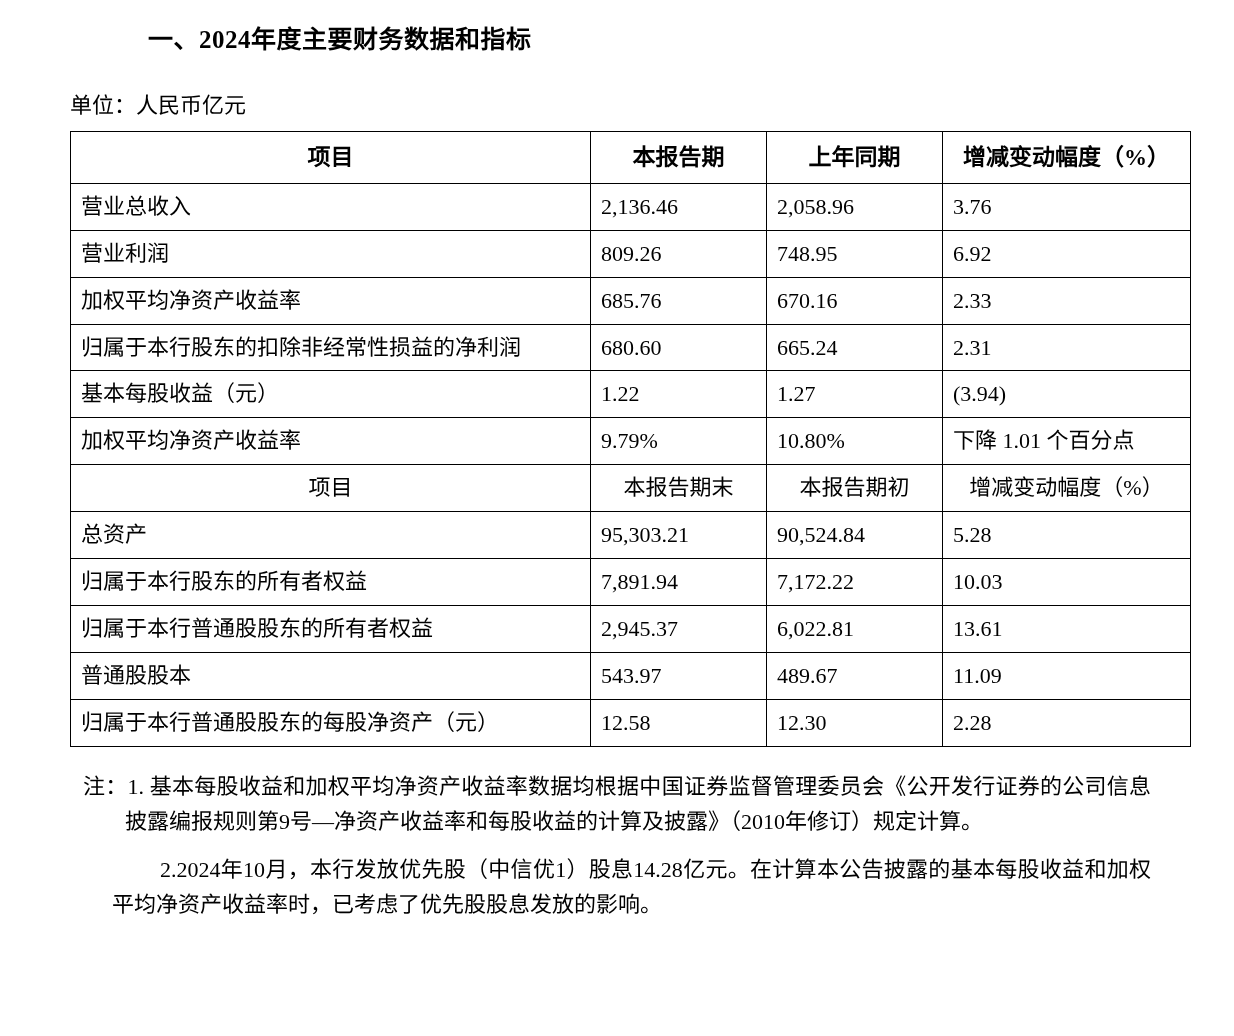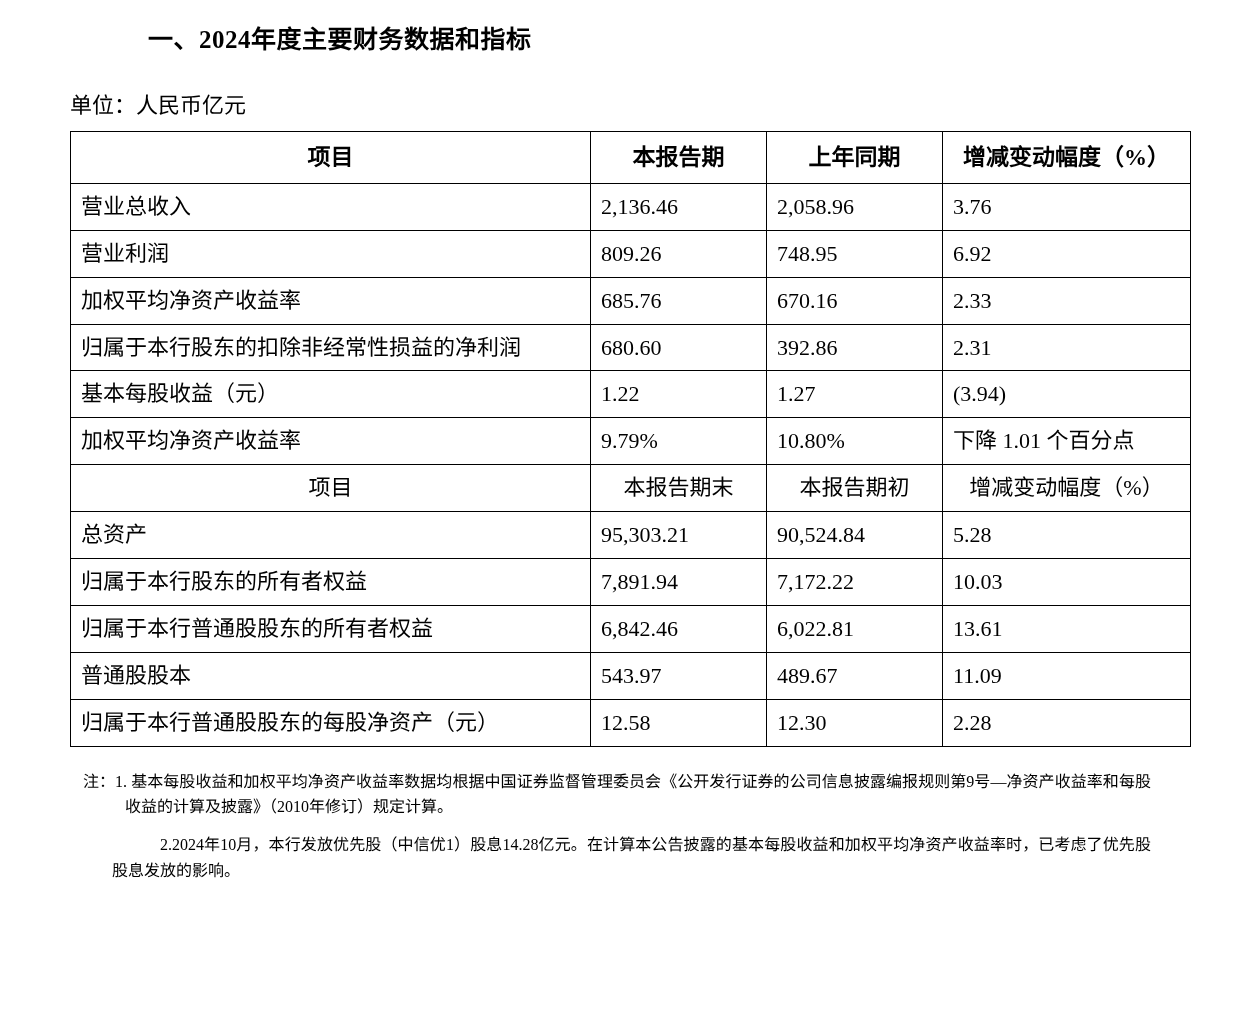--- a/index.html
+++ b/index.html
@@ -66,21 +66,21 @@
   }
   .sub-header td {
     text-align: center;
     font-weight: bold;
     font-size: 23px;
     padding: 9px 10px;
   }
   .notes {
     margin: 22px auto 0 auto;
     width: 1068px;
-    font-size: 16px;
+    font-size: 22px;
     line-height: 1.62;
   }
   .note-block {
     margin-bottom: 12px;
     text-align: justify;
   }
   .note-block.first { text-indent: 0; padding-left: 42px; }
   .note-block.first .lead { margin-left: -42px; }
   .note-block.second { text-indent: 48px; margin-left: 29px; }
 </style>
@@ -123,21 +123,21 @@
       </tr>
       <tr>
         <td class="item-cell">加权平均净资产收益率</td>
         <td class="num-cell">685.76</td>
         <td class="num-cell">670.16</td>
         <td class="num-cell">2.33</td>
       </tr>
       <tr>
         <td class="item-cell">归属于本行股东的扣除非经常性损益的净利润</td>
         <td class="num-cell">680.60</td>
-        <td class="num-cell">392.86</td>
+        <td class="num-cell">665.24</td>
         <td class="num-cell">2.31</td>
       </tr>
       <tr>
         <td class="item-cell">基本每股收益（元）</td>
         <td class="num-cell">1.22</td>
         <td class="num-cell">1.27</td>
         <td class="num-cell">(3.94)</td>
       </tr>
       <tr>
         <td class="item-cell">加权平均净资产收益率</td>
@@ -160,21 +160,21 @@
         <td class="num-cell">5.28</td>
       </tr>
       <tr>
         <td class="item-cell">归属于本行股东的所有者权益</td>
         <td class="num-cell">7,891.94</td>
         <td class="num-cell">7,172.22</td>
         <td class="num-cell">10.03</td>
       </tr>
       <tr>
         <td class="item-cell">归属于本行普通股股东的所有者权益</td>
-        <td class="num-cell">6,842.46</td>
+        <td class="num-cell">2,945.37</td>
         <td class="num-cell">6,022.81</td>
         <td class="num-cell">13.61</td>
       </tr>
       <tr>
         <td class="item-cell">普通股股本</td>
         <td class="num-cell">543.97</td>
         <td class="num-cell">489.67</td>
         <td class="num-cell">11.09</td>
       </tr>
       <tr>

